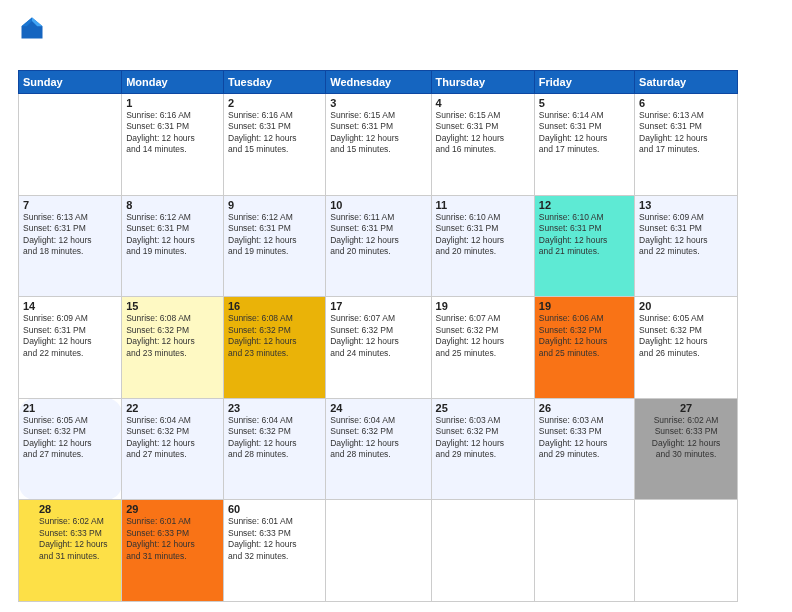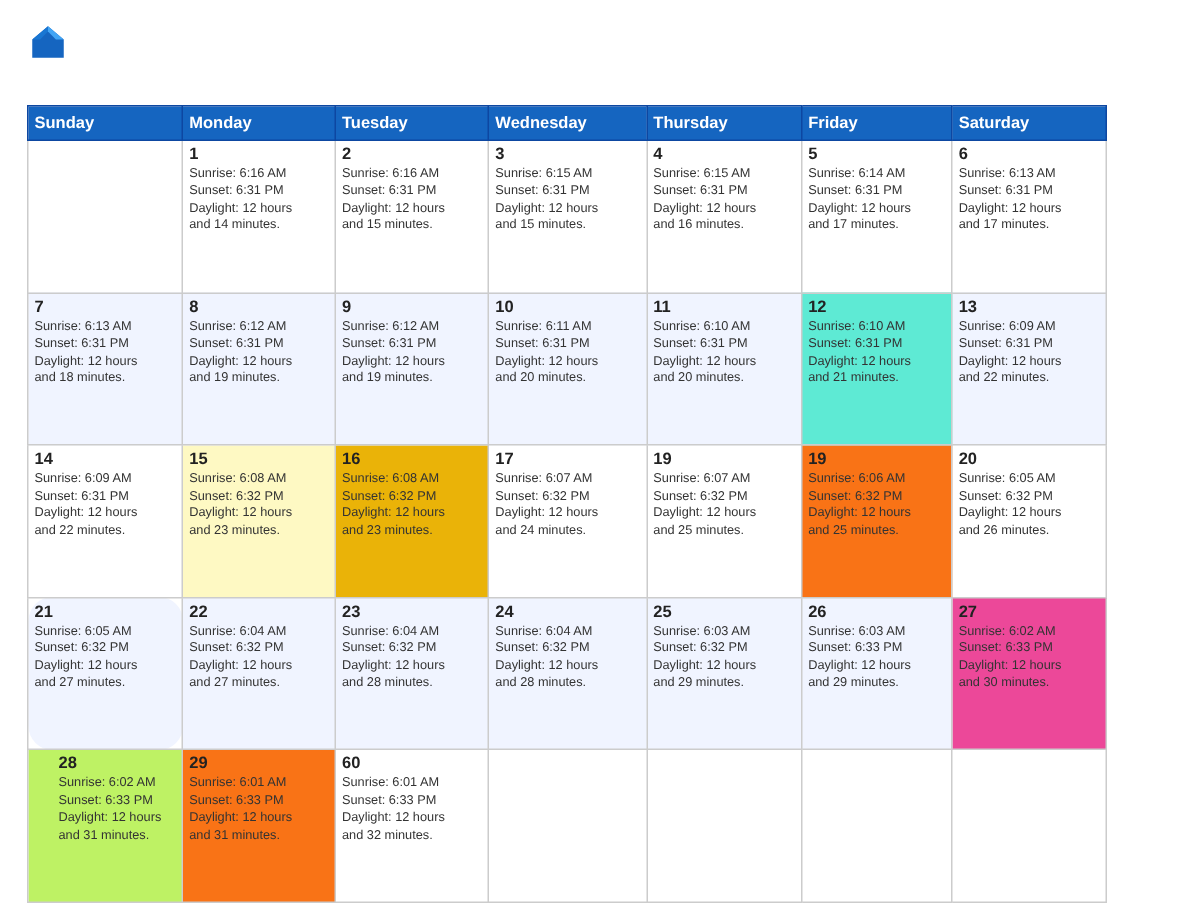--- a/index.html
+++ b/index.html
@@ -323,30 +323,30 @@
 Daylight: 12 hours
 and 29 minutes.</div>
           </td>
           <td style="background: rgb(240, 244, 255);">
             <span class="day-num">26</span>
             <div class="day-detail" style="white-space: pre-line;">Sunrise: 6:03 AM
 Sunset: 6:33 PM
 Daylight: 12 hours
 and 29 minutes.</div>
           </td>
-          <td style="background: #ec4899;">
+          <td style="background: #a3a3a3; text-align: center;">
             <span class="day-num">27</span>
             <div class="day-detail" style="white-space: pre-line;">Sunrise: 6:02 AM
 Sunset: 6:33 PM
 Daylight: 12 hours
 and 30 minutes.</div>
           </td>
         </tr>
         <tr>
-          <td style="background: #bef264; padding-left: 20px;">
+          <td style="background: #fde047; padding-left: 20px;">
             <span class="day-num">28</span>
             <div class="day-detail" style="white-space: pre-line;">Sunrise: 6:02 AM
 Sunset: 6:33 PM
 Daylight: 12 hours
 and 31 minutes.</div>
           </td>
           <td style="background: #f97316;">
             <span class="day-num">29</span>
             <div class="day-detail" style="white-space: pre-line;">Sunrise: 6:01 AM
 Sunset: 6:33 PM

